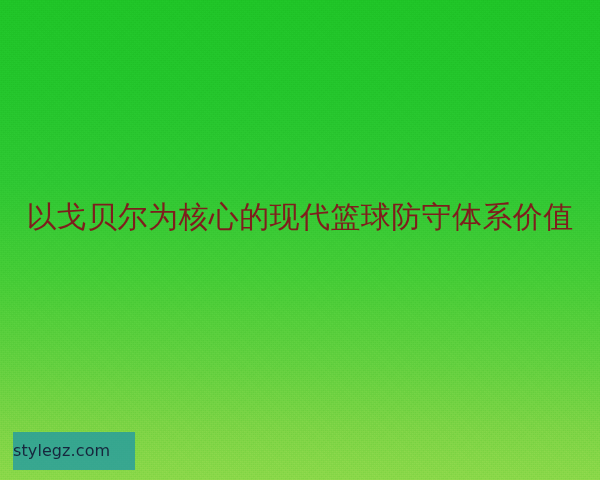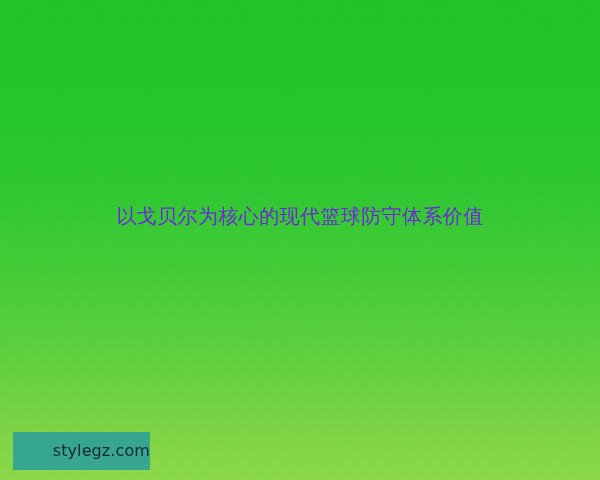--- a/index.html
+++ b/index.html
@@ -52,40 +52,40 @@
     position: absolute;
     left: 0;
     right: 0;
     top: 196px;
     text-align: center;
     padding: 0 14px;
     box-sizing: border-box;
   }
   .title-line {
     display: block;
-    color: #6d28d9;
-    font-size: 20px;
+    color: #7f1d1d;
+    font-size: 30px;
     line-height: 41px;
     letter-spacing: .4px;
     font-weight: 400;
     white-space: nowrap;
     font-family: "DejaVu Sans", "Liberation Sans", sans-serif;
   }
 
   
   #watermark {
     position: absolute;
     left: 13px;
     top: 432px;
-    width: 137px;
+    width: 122px;
     height: 38px;
     background: rgba(28, 150, 168, .74);
     display: flex;
     align-items: center;
-    justify-content: flex-end;
+    justify-content: flex-start;
     box-sizing: border-box;
   }
   #watermark-text {
     color: #17263d;
     font-size: 16px;
     line-height: 1;
     letter-spacing: .1px;
     font-family: "DejaVu Sans", "Liberation Sans", sans-serif;
   }
 </style>

